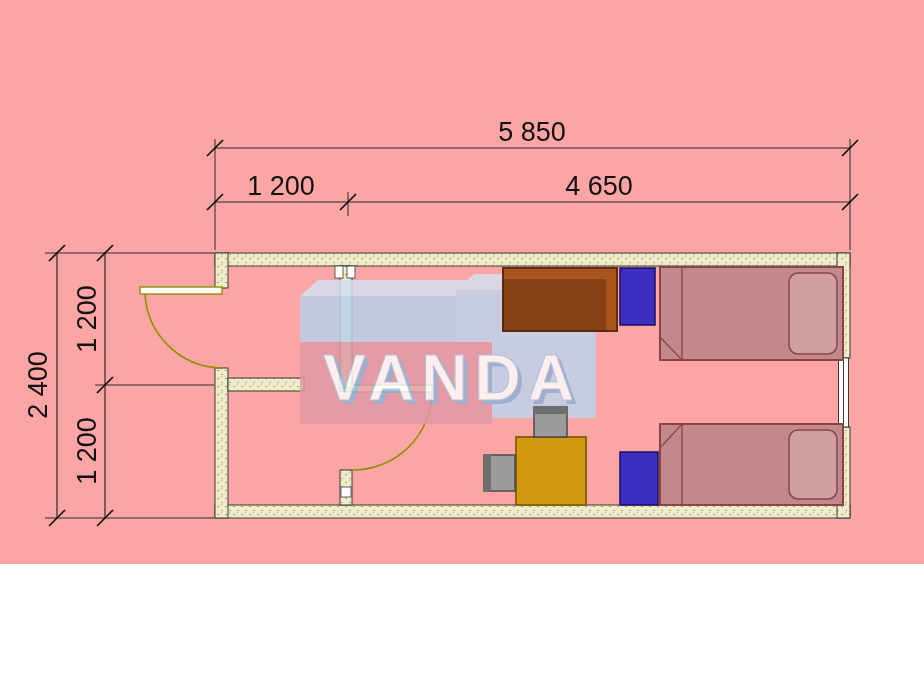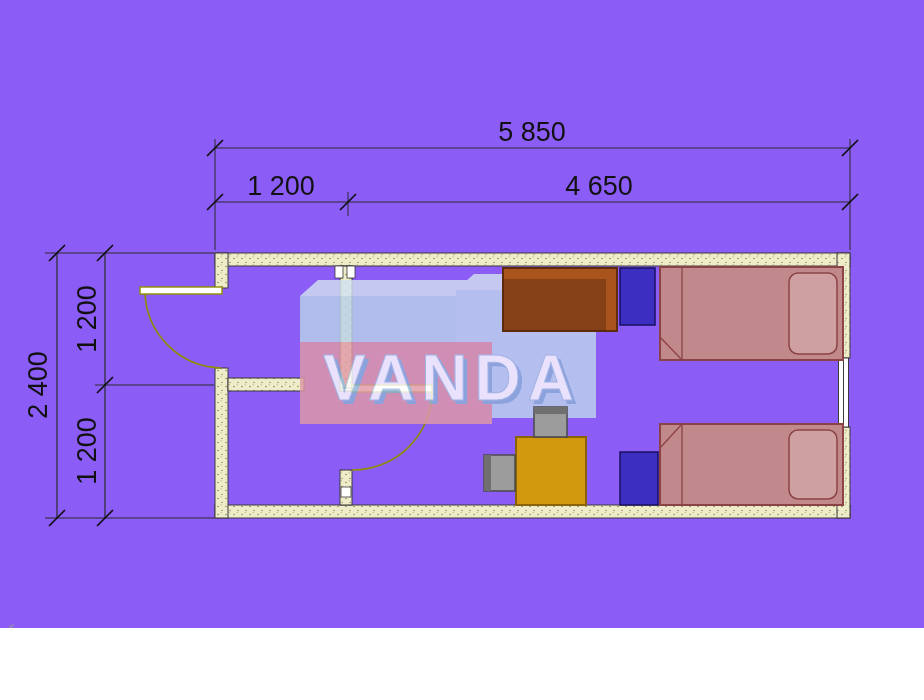--- a/index.html
+++ b/index.html
@@ -1,16 +1,16 @@
 <!DOCTYPE html>
 <html><head>
 <meta charset="utf-8">
 <style>
   html,body{margin:0;padding:0;background:#ffffff;}
-  .stage{position:relative;width:924px;height:628px;background:#8b5cf6;overflow:hidden;
+  .stage{position:relative;width:924px;height:564px;background:#fca5a5;overflow:hidden;
          font-family:"Liberation Sans",sans-serif;}
   .dimline{stroke:#2a2a2a;stroke-width:1.2;fill:none;}
   .extline{stroke:#2a2a2a;stroke-width:1;fill:none;}
   .tick{stroke:#111111;stroke-width:1.7;}
   .dimtext{font-family:"Liberation Sans",sans-serif;font-size:27px;fill:#111111;}
   .wall{fill:url(#stip);stroke:#3a3a3a;stroke-width:1;}
   .notch{fill:#ffffff;stroke:#3a3a3a;stroke-width:0.8;}
   .doorarc{stroke:#8f9000;stroke-width:1.6;fill:none;}
   .doorleaf{stroke:#8f9000;stroke-width:1.4;fill:#ffffff;}
   .winline{stroke:#3a3a3a;stroke-width:1;fill:#ffffff;}

